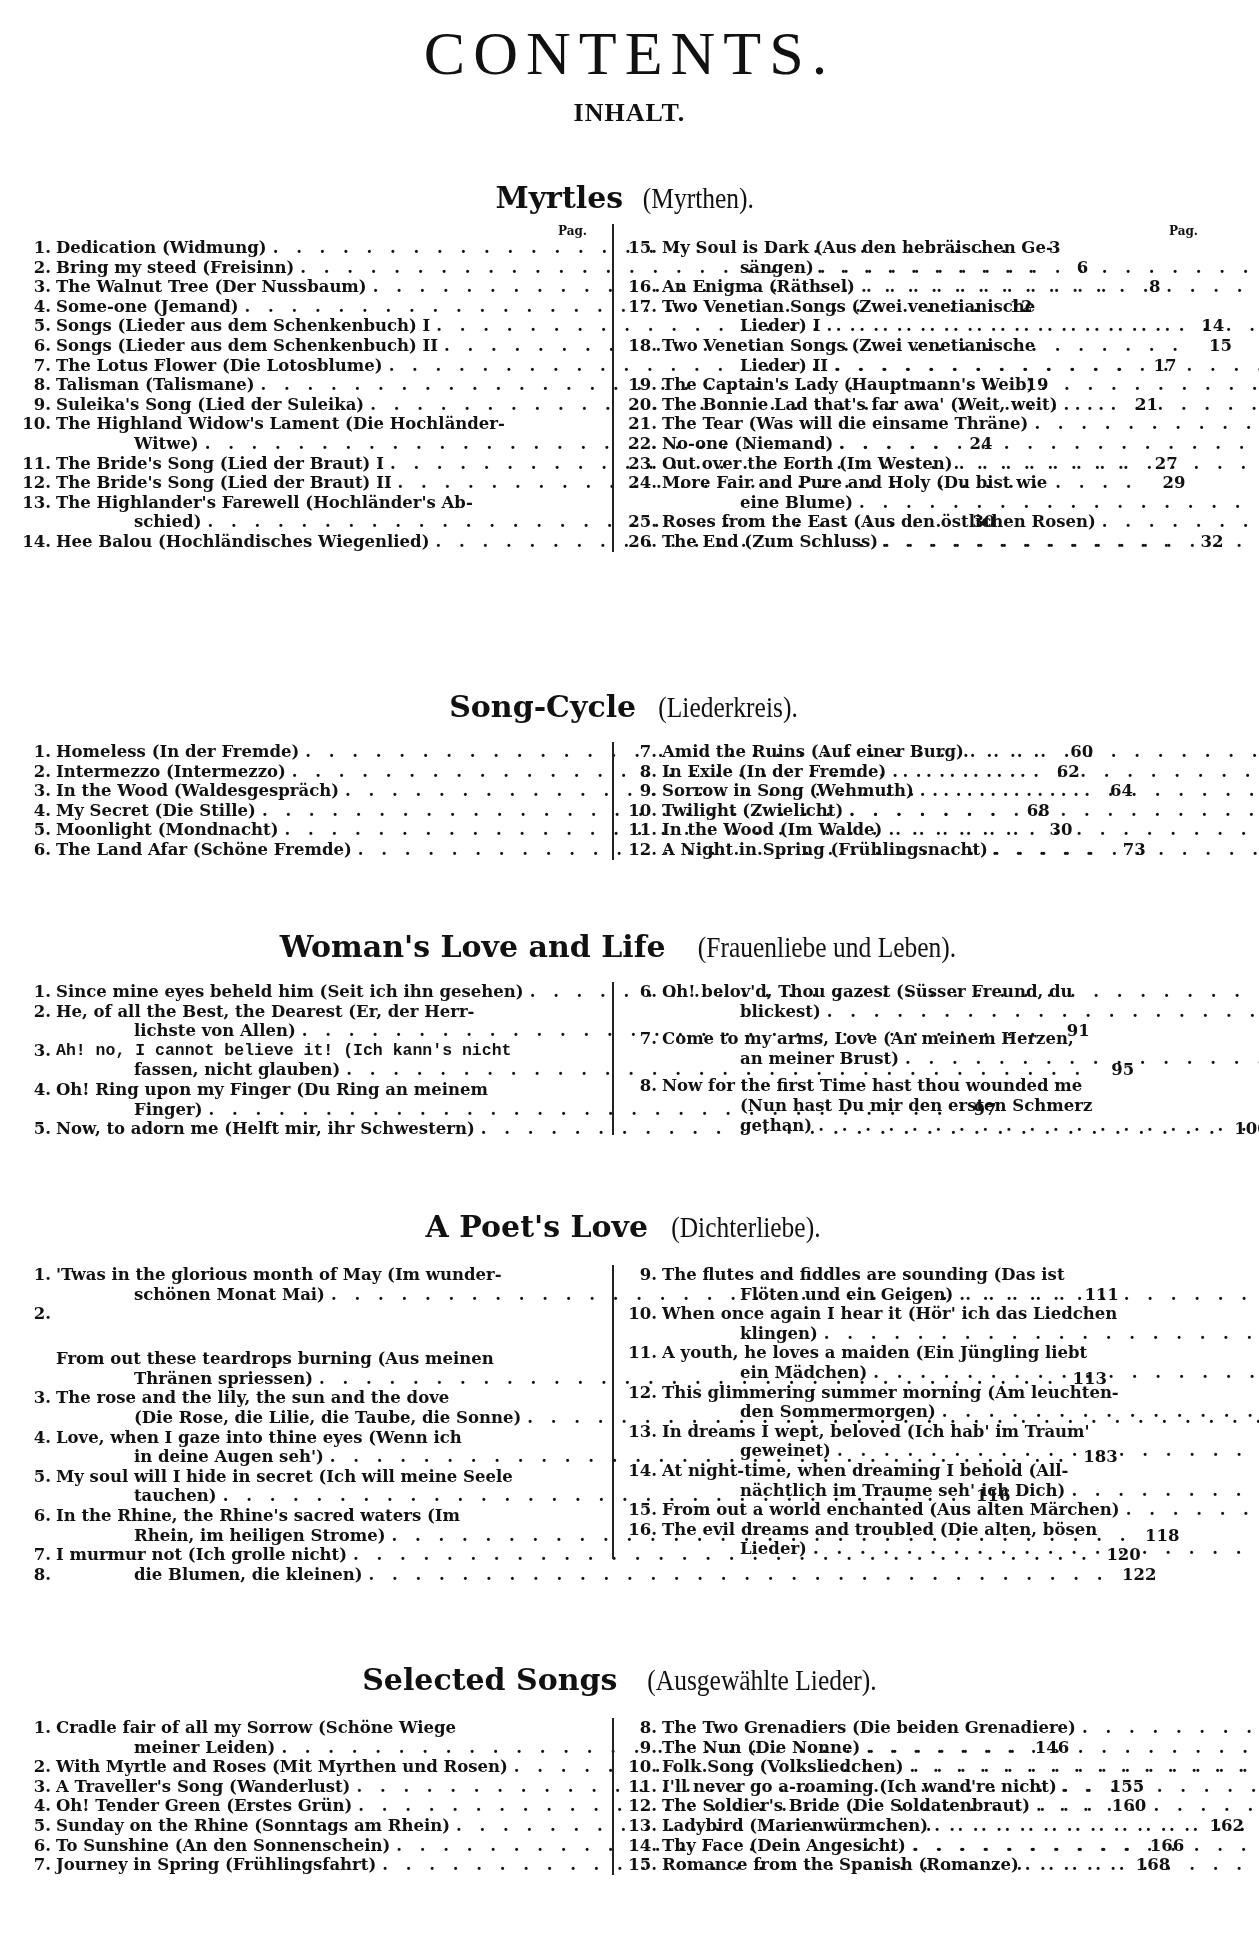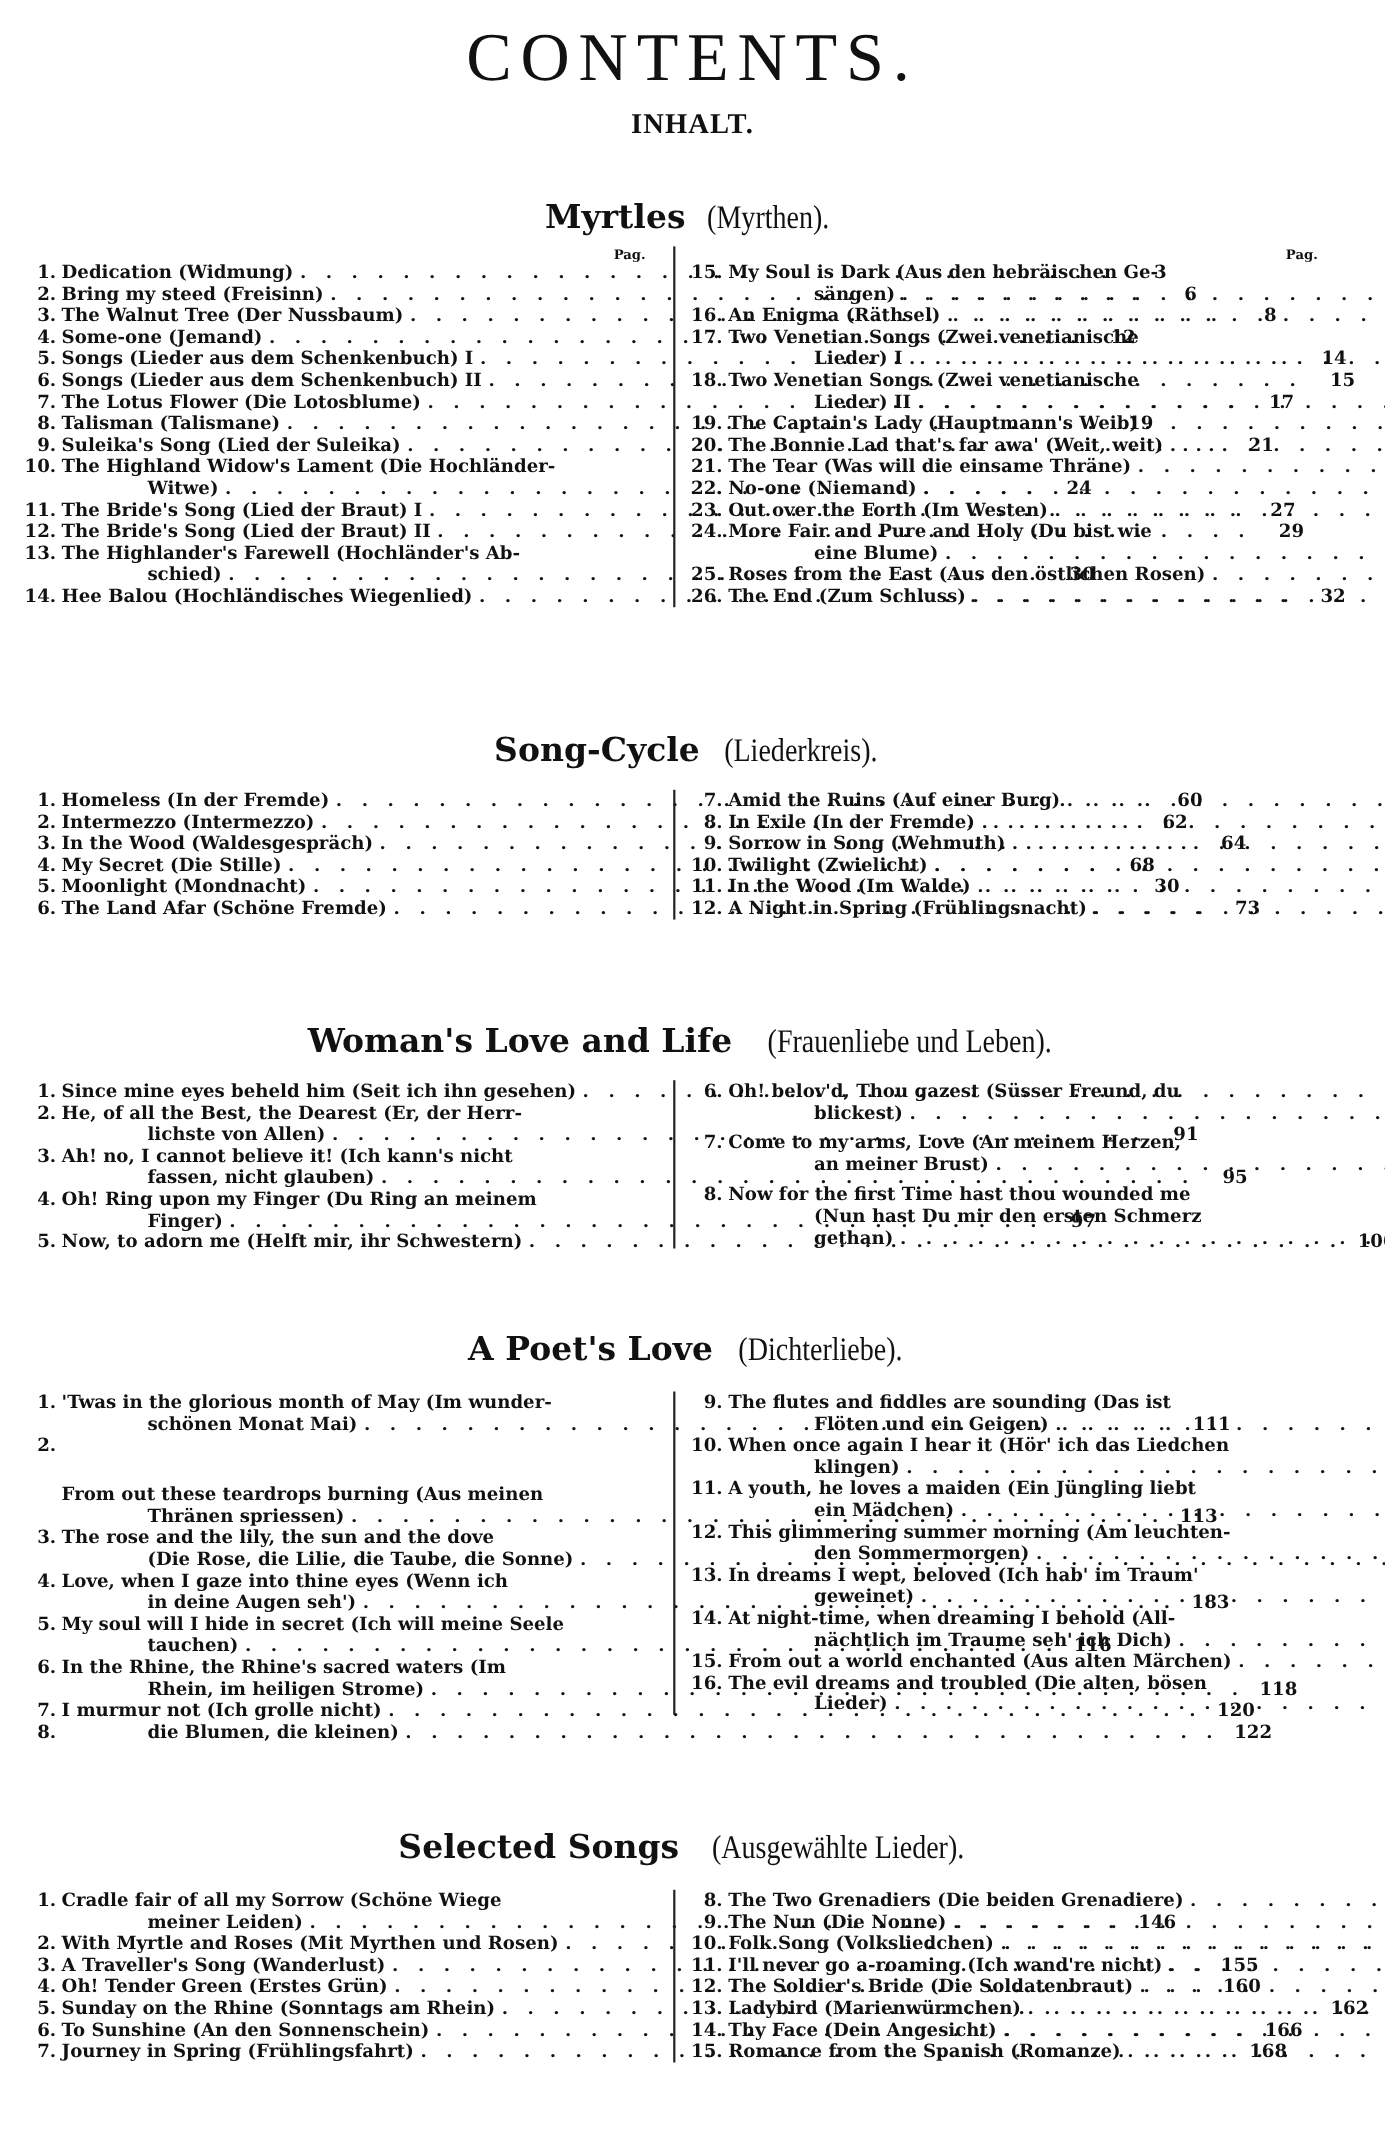--- a/index.html
+++ b/index.html
@@ -288,21 +288,21 @@
           <span class="txt">
             <span class="lead">
               <span class="label">The End (Zum Schluss)</span>
               <span class="dots"> . . . . . . . . . . . . . . . . . . . . . . . . . . . . . . . .</span>
             </span>
           </span>
         </div>
       </div>
     </div>
   </div>
-<div class="section" style="top: 668px;">
+<div class="section" style="top: 692px;">
     <div class="section-head"><span class="en">Song-Cycle</span> <span class="de">(Liederkreis).</span></div>
     <div class="cols" style="top: 50px;">
       <div class="col left">
         <div class="entry">
           <span class="num">1.</span>
           <span class="txt">
             <span class="lead">
               <span class="label">Homeless (In der Fremde)</span>
               <span class="dots"> . . . . . . . . . . . . . . . . . . . . . . . . . . . . . . . .</span>
             </span>
@@ -438,21 +438,21 @@
             <span class="lead" style="padding-left: 78px;">
               <span class="label">lichste von Allen)</span>
               <span class="dots"> . . . . . . . . . . . . . . . . . . . . . . . . . . . . . . . .</span>
             </span>
           </span>
           <span class="pg">91</span>
         </div>
         <div class="entry">
           <span class="num">3.</span>
           <span class="txt">
-            <span class="cont" style="white-space: nowrap; overflow: hidden;">Ah! no, I cannot believe it! (Ich kann's nicht</span>
+            <span class="cont" style="white-space: nowrap; overflow: hidden; font-family: Liberation Mono, monospace;">Ah! no, I cannot believe it! (Ich kann's nicht</span>
             <span class="lead" style="padding-left: 78px;">
               <span class="label">fassen, nicht glauben)</span>
               <span class="dots"> . . . . . . . . . . . . . . . . . . . . . . . . . . . . . . . .</span>
             </span>
           </span>
           <span class="pg">95</span>
         </div>
         <div class="entry">
           <span class="num">4.</span>
           <span class="txt">

